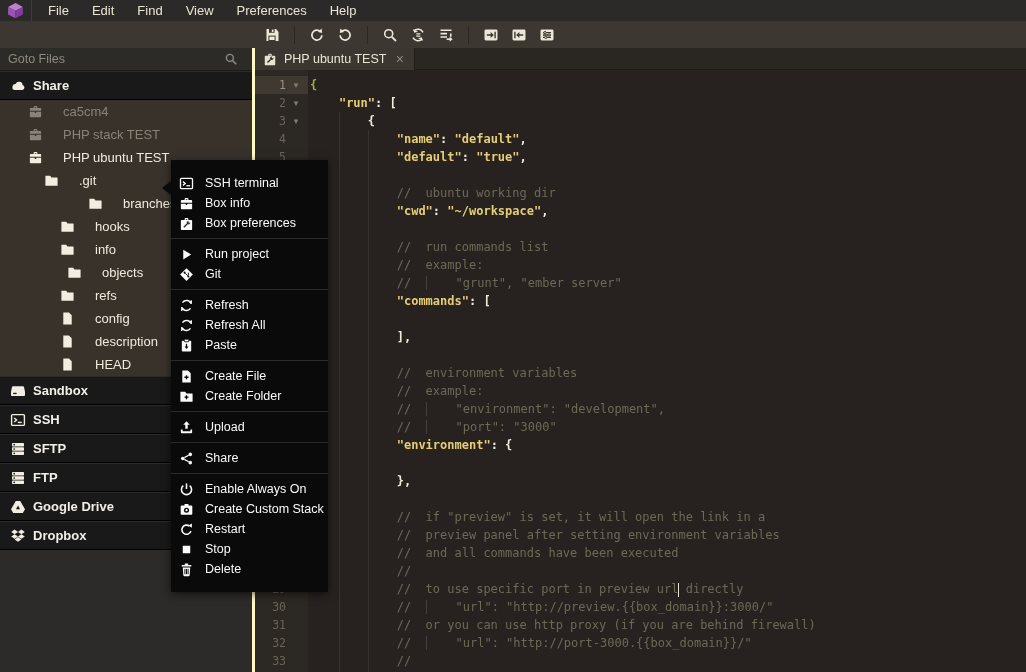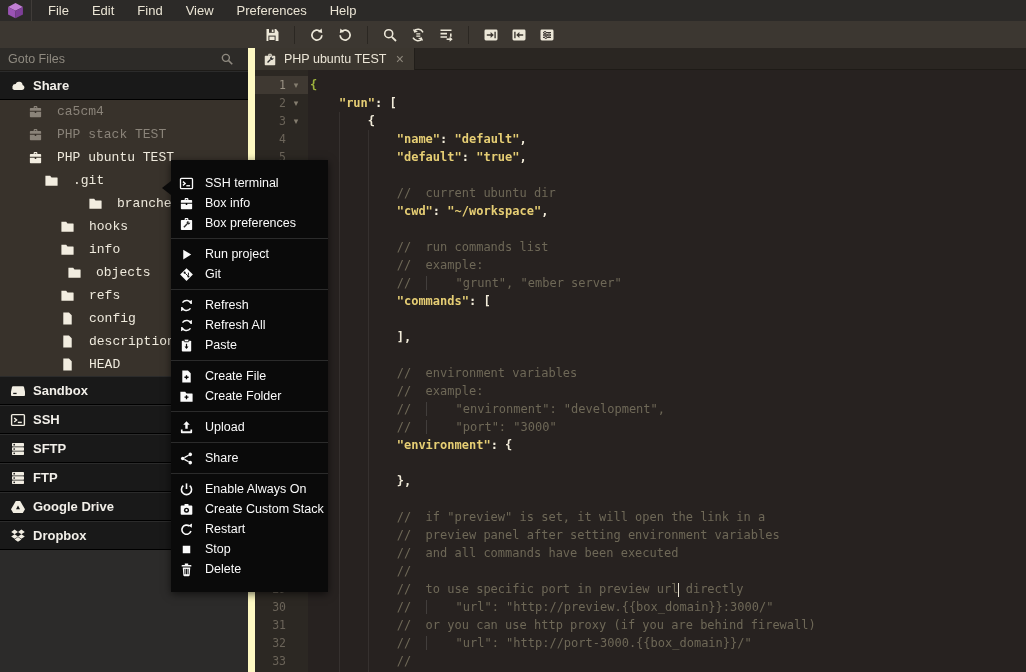--- a/index.html
+++ b/index.html
@@ -22,33 +22,33 @@
   #toolbar{position:absolute;left:0;top:21px;width:1026px;height:27px;background:#3c3731;
            display:flex;align-items:center;z-index:50;}
   #toolbar-inner{display:flex;align-items:center;margin-left:258px;}
   .tbtn{width:28px;height:22px;display:flex;align-items:center;justify-content:center;
         color:#ece7d8;}
   .tbtn .icn{width:16px;height:16px;}
   .tsep{width:1px;height:18px;background:#2b2722;margin:0 8px;}
 
   
   #sidebar{position:absolute;left:0;top:48px;width:255px;height:624px;background:#2c2b2a;
-           border-right:7px solid #fef9c3;box-sizing:border-box;}
+           border-right:3px solid #fef9c3;box-sizing:border-box;}
   #goto-bar{height:23px;background:#2d2b28;border-bottom:1px solid #1d1b18;
             display:flex;align-items:center;padding:0 8px;box-sizing:border-box;}
   #goto-bar .ph{color:#8f8a80;font-size:12.5px;flex:1;}
   #goto-bar .icn{width:14px;height:14px;color:#8f8a80;margin-right:6px;}
   .shead{height:29px;background:#191919;border-top:1px solid #2b2b2b;border-bottom:1px solid #000;
          box-sizing:border-box;display:flex;align-items:center;padding-left:10px;cursor:pointer;}
   .shead .icn{width:16px;height:16px;color:#f1ede2;}
   .shead .slabel{color:#f2efe9;font-size:13px;font-weight:bold;margin-left:7px;}
   #tree{background:#38322b;}
   .trow{height:23px;display:flex;align-items:center;cursor:pointer;}
   .trow .icn{width:15px;height:15px;flex:none;}
-  .trow .tlabel{font-size:13px;margin-left:14px;white-space:nowrap;font-family:Liberation Mono, monospace;}
+  .trow .tlabel{font-size:13px;margin-left:20px;white-space:nowrap;}
   .trow.dim .tlabel,.trow.dim .icn{color:#8a8379;}
   .trow.lit .tlabel{color:#efeadd;}
   .trow.lit .icn{color:#f2ede0;}
   .icn.folder{color:#cdbd86;}
   .icn.file{color:#e9e5d8;}
 
   
   #main{position:absolute;left:255px;top:48px;width:771px;height:624px;}
   #tabbar{position:absolute;left:0;top:0;width:771px;height:22px;background:#2a2622;
           border-bottom:1px solid #1e1b17;box-sizing:border-box;display:flex;}
@@ -559,21 +559,21 @@
         </div>
       <div id="code">
         <div class="iguide" id="iguide-1"></div>
         <div class="iguide" id="iguide-2"></div>
       <div class="cl"><span class="tg">{</span></div>
           <div class="cl"><span class="tp">    </span><span class="ts">"run"</span><span class="tp">: [</span></div>
           <div class="cl"><span class="tp">        {</span></div>
           <div class="cl"><span class="tp">            </span><span class="ts">"name"</span><span class="tp">: </span><span class="ts">"default"</span><span class="tp">,</span></div>
           <div class="cl"><span class="tp">            </span><span class="ts">"default"</span><span class="tp">: </span><span class="ts">"true"</span><span class="tp">,</span></div>
           <div class="cl"></div>
-          <div class="cl"><span class="tc">            //  current ubuntu dir</span></div>
+          <div class="cl"><span class="tc">            //  ubuntu working dir</span></div>
           <div class="cl"><span class="tp">            </span><span class="ts">"cwd"</span><span class="tp">: </span><span class="ts">"~/workspace"</span><span class="tp">,</span></div>
           <div class="cl"></div>
           <div class="cl"><span class="tc">            //  run commands list</span></div>
           <div class="cl"><span class="tc">            //  example:</span></div>
           <div class="cl"><span class="tc">            //  </span><span class="tgd"> </span><span class="tc">   "grunt", "ember server"</span></div>
           <div class="cl"><span class="tp">            </span><span class="ts">"commands"</span><span class="tp">: [</span></div>
           <div class="cl"></div>
           <div class="cl"><span class="tp">            ],</span></div>
           <div class="cl"></div>
           <div class="cl"><span class="tc">            //  environment variables</span></div>

